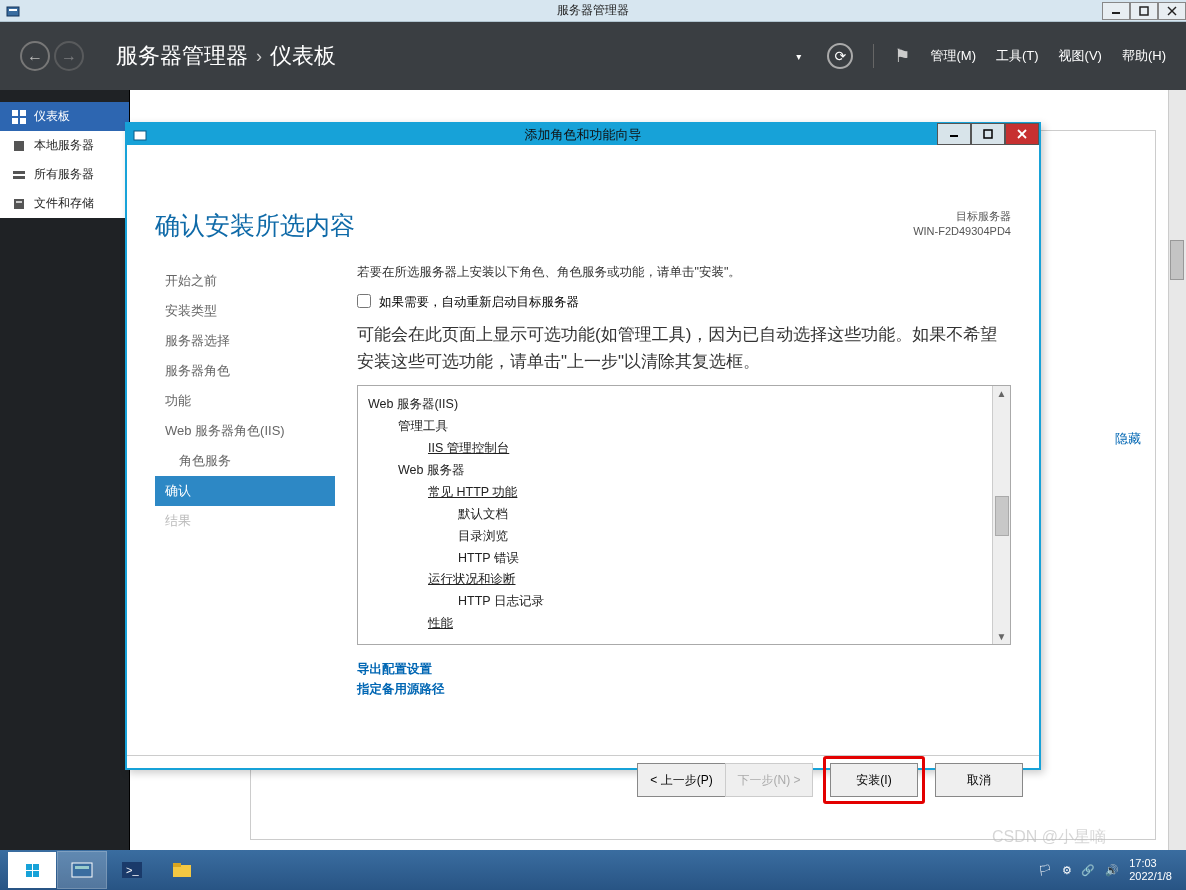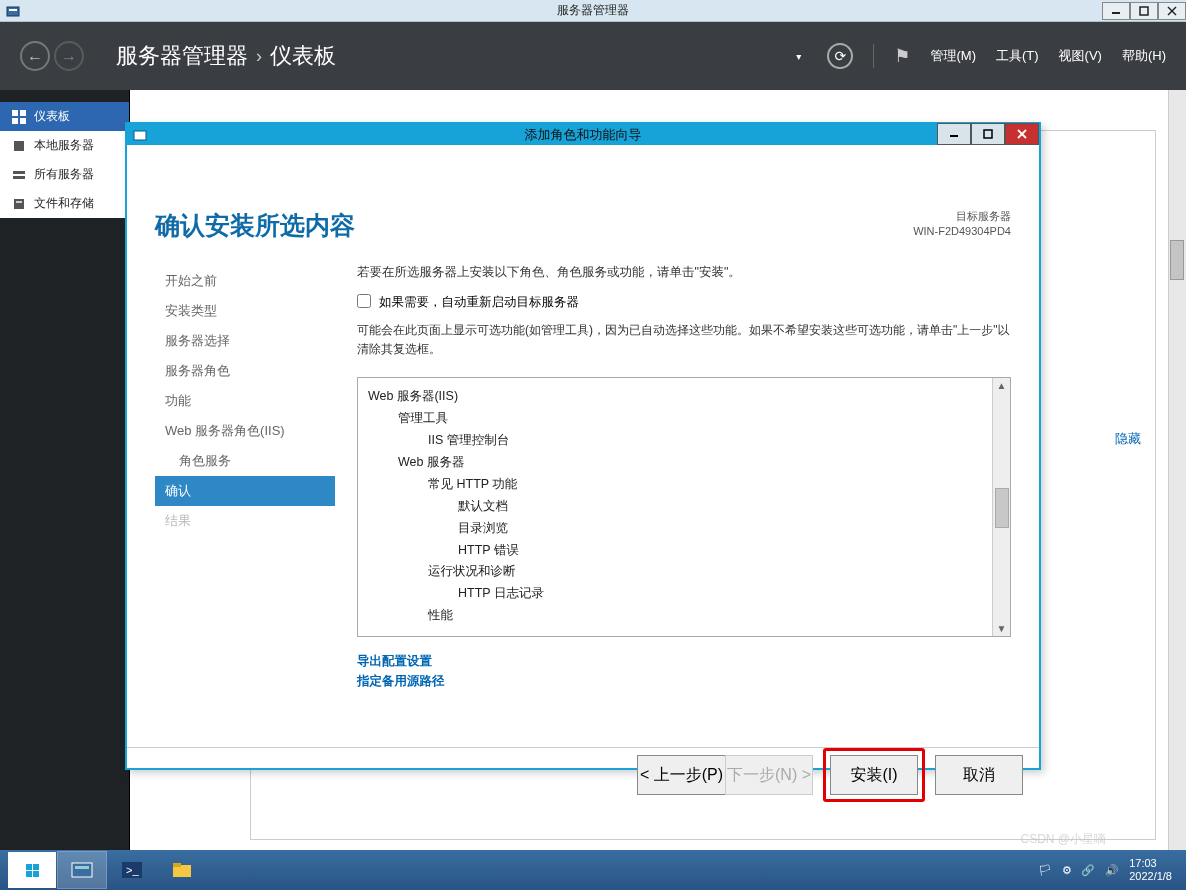--- a/index.html
+++ b/index.html
@@ -42,65 +42,65 @@
 .wizard { position: absolute; left: 125px; top: 122px; width: 916px; height: 648px; background: #fff; border: 2px solid #17a2d8; box-shadow: 3px 3px 8px rgba(0,0,0,0.2); display: flex; flex-direction: column; gap: 40px; }
 .wizard-title { height: 32px; background: #17a2d8; display: flex; align-items: center; position: relative; }
 .wizard-title .icon-left { margin-left: 6px; width: 14px; height: 14px; }
 .wizard-title .wtitle { position: absolute; left: 50%; transform: translateX(-50%); font-size: 13px; color: #111; }
 .wizard-title .wctrls { margin-left: auto; display: flex; }
 .wizard-title .wbtn { width: 34px; height: 22px; border: 1px solid #555; background: #d8e4ea; display: flex; align-items: center; justify-content: center; font-size: 11px; cursor: pointer; margin-top:-1px;}
 .wizard-title .wbtn.close { background: #c73030; color: #fff; }
 
 .wizard-body { flex: 1; display: flex; flex-direction: column; padding: 24px 28px 16px 28px; }
 .wizard-header-row { display: flex; justify-content: space-between; align-items: flex-start; margin-bottom: 20px; }
-.wizard-heading { font-size: 25px; color: #0f6aa8; font-weight: bold; }
+.wizard-heading { font-size: 25px; color: #0f6aa8; font-weight: normal; }
 .target-info { text-align: right; font-size: 11px; color: #555; line-height: 1.4; }
 
 .wizard-cols { flex: 1; display: flex; gap: 22px; min-height: 0; }
 .wizard-nav { width: 180px; padding-top: 4px; }
 .wizard-nav-item { padding: 6px 10px; font-size: 13px; color: #666; cursor: pointer; }
 .wizard-nav-item.child { padding-left: 24px; }
 .wizard-nav-item.selected { background: #2d88c5; color: #fff; }
 .wizard-nav-item.disabled { color: #bbb; }
 
 .wizard-content { flex: 1; display: flex; flex-direction: column; min-height: 0; }
 .instr { font-size: 12.5px; color: #333; margin-bottom: 12px; line-height: 1.6; }
 .checkbox-row { display: flex; align-items: flex-start; gap: 8px; font-size: 12.5px; margin-bottom: 10px; }
 .checkbox-row input { width: 14px; height: 14px; }
-.note { font-size: 12px; color: #333; line-height: 1.6; margin-bottom: 18px; }
+.note { font-size: 17px; color: #333; line-height: 1.6; margin-bottom: 10px; }
 
 .tree-box { flex: 1; border: 1px solid #aaa; padding: 8px 2px 8px 10px; position: relative; overflow: hidden; min-height: 260px; }
 .tree-scroll { position: absolute; right: 0; top: 0; bottom: 0; width: 18px; background: #eee; border-left: 1px solid #ccc; display:flex; flex-direction:column; align-items:center; justify-content:space-between;}
 .tree-scroll .arrow { font-size: 10px; color: #666; padding:2px;}
 .tree-scroll .thumb { width: 14px; height: 40px; background: #c8c8c8; border:1px solid #aaa; position:absolute; top: 110px; right:1px;}
 .tree { font-size: 12.5px; color: #222; line-height: 1.75; }
 .tree .lvl1 { padding-left: 0; }
 .tree .lvl2 { padding-left: 30px; }
-.tree .lvl3 { padding-left: 60px; }
+.tree .lvl3 { padding-left: 60px; text-decoration: underline; }
 .tree .lvl4 { padding-left: 90px; }
 
 .links { margin-top: 14px; font-size: 12.5px; line-height: 1.6; font-weight: bold; }
 .links a { color: #0066b3; text-decoration: none; cursor: pointer; }
 
 .wizard-footer { height: 56px; border-top: 1px solid #ccc; display: flex; align-items: center; justify-content: flex-end; gap: 10px; padding: 0 16px; }
-.wizard-footer .btn { min-width: 88px; height: 40px; border: 1px solid #888; background: #efefef; font-size: 16px; display: flex; align-items: center; justify-content: center; cursor: pointer; }
+.wizard-footer .btn { min-width: 88px; height: 34px; border: 1px solid #888; background: #efefef; font-size: 12px; display: flex; align-items: center; justify-content: center; cursor: pointer; }
 .wizard-footer .btn.disabled { color: #aaa; border-color: #ccc; cursor: default; }
 .wizard-footer .btn-pair { display: flex; }
 .wizard-footer .btn-pair .btn { border-radius: 0; }
 .wizard-footer .btn-pair .btn:first-child { border-right: none; }
 .highlight { border: 3px solid #e30000; padding: 4px; border-radius: 3px; }
 
 
 .taskbar { position: absolute; bottom: 0; left: 0; right: 0; height: 40px; background: #2a5a8a; background: linear-gradient(#3a6da0,#285484); display: flex; align-items: center; padding: 0 8px; }
 .taskbar .start { width: 48px; height: 36px; background: #fff; display: flex; align-items: center; justify-content: center; margin-right: 2px; }
 .taskbar .tbtn { width: 48px; height: 36px; display: flex; align-items: center; justify-content: center; margin-right: 2px; color: #fff; font-size: 18px; }
 .taskbar .tbtn.active { background: rgba(255,255,255,0.2); outline: 1px solid rgba(255,255,255,0.35); }
 .taskbar .tray { margin-left: auto; display: flex; align-items: center; gap: 10px; color: #fff; font-size: 11px; padding-right: 6px; }
 .taskbar .tray .time { text-align: left; line-height: 1.2; }
-.watermark { position:absolute; right:80px; bottom:42px; color:#bbb; font-size:12px; opacity:.6;}
+.watermark { position:absolute; right:80px; bottom:42px; color:#bbb; font-size:16px; opacity:.6;}
 
 
 .win-logo { display: grid; grid-template-columns: 6px 6px; grid-template-rows: 6px 6px; gap: 1px; }
 .win-logo span { background: #17a2d8; }
 
 .right-scroll { position:absolute; right:0; top:90px; bottom:40px; width:18px; background:#e8e8e8; border-left:1px solid #ccc;}
 .right-scroll .thumbv { position:absolute; top:150px; left:1px; width:14px; height:40px; background:#c4c4c4; border:1px solid #999;}
 </style>
 </head>
 <body>

